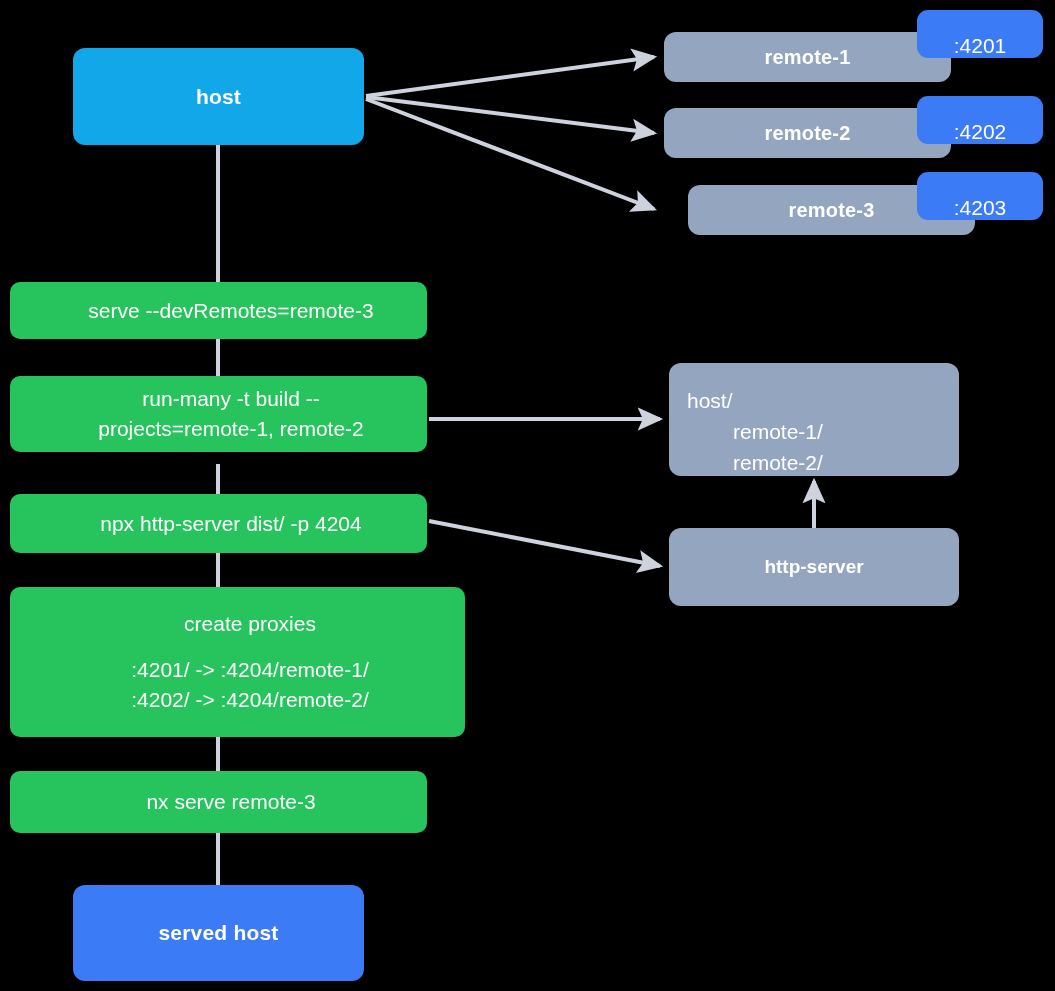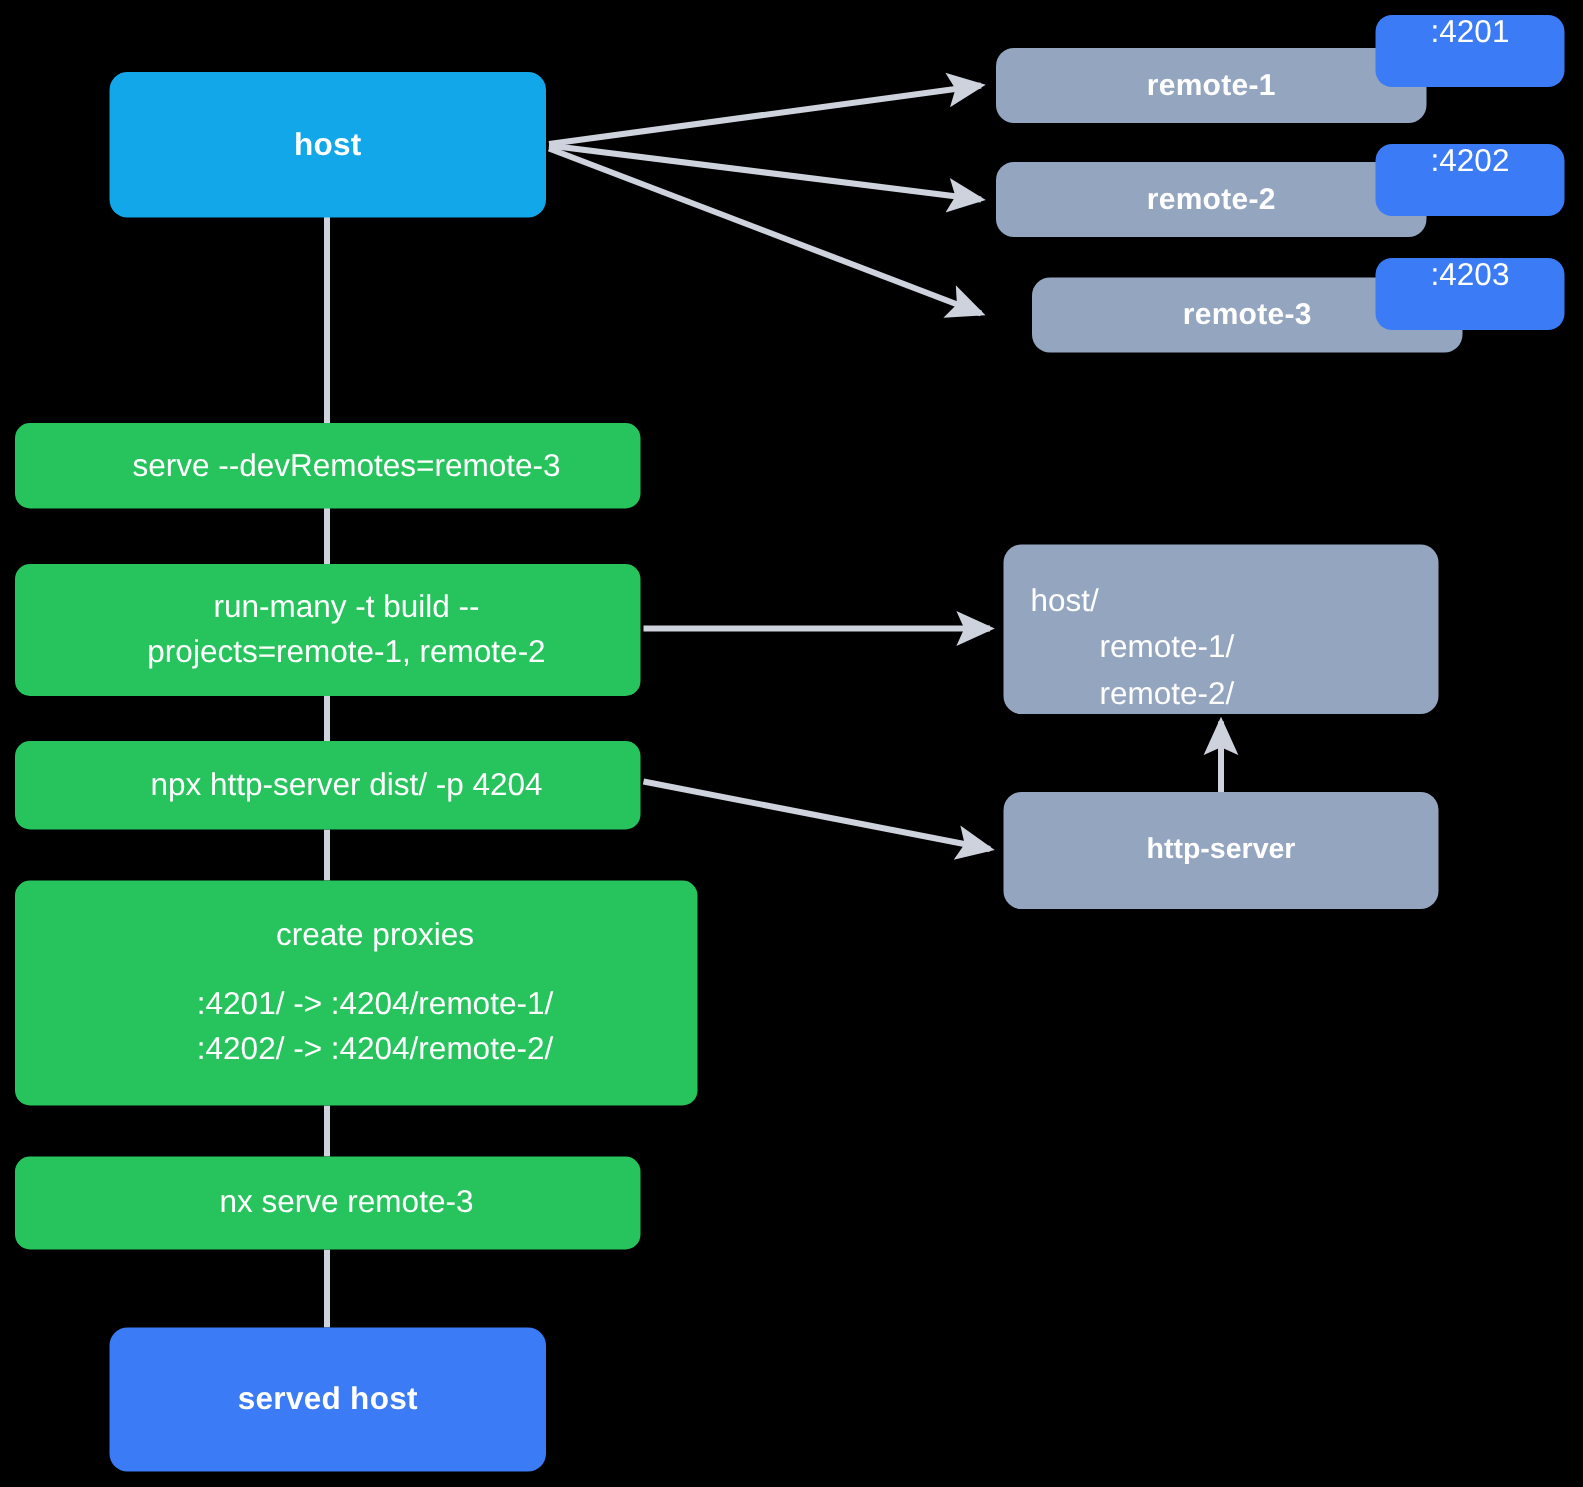--- a/index.html
+++ b/index.html
@@ -62,21 +62,21 @@
     z-index: 2;
   }
   .node.artifact.bold {
     font-weight: bold;
     font-size: 19px;
   }
   .badge {
     position: absolute;
     box-sizing: border-box;
     display: flex;
-    align-items: flex-start;
+    align-items: flex-end;
     justify-content: center;
     background: #3B7BF5;
     color: #ffffff;
     font-size: 21px;
     border-radius: 11px;
     z-index: 5;
   }
   .cmd-line {
     display: block;
     line-height: 1.42;
@@ -165,21 +165,21 @@
     <span>remote-3</span>
   </div>
   <div class="badge" style="left:917px; top:172px; width:126px; height:48px;">
     <span>:4203</span>
   </div>
 
   <div class="node cmd" style="left:10px; top:282px; width:417px; height:57px;">
     <span class="cmd-line">serve --devRemotes=remote-3</span>
   </div>
 
-  <div class="node cmd" style="left:10px; top:376px; width:417px; height:88px;">
+  <div class="node cmd" style="left:10px; top:376px; width:417px; height:76px;">
     <span class="cmd-line">run-many -t build --</span>
     <span class="cmd-line">projects=remote-1, remote-2</span>
   </div>
 
   <div class="node cmd" style="left:10px; top:494px; width:417px; height:59px;">
     <span class="cmd-line">npx http-server dist/ -p 4204</span>
   </div>
 
   <div class="node cmd" style="left:10px; top:587px; width:455px; height:150px;">
     <span class="cmd-line">create proxies</span>

